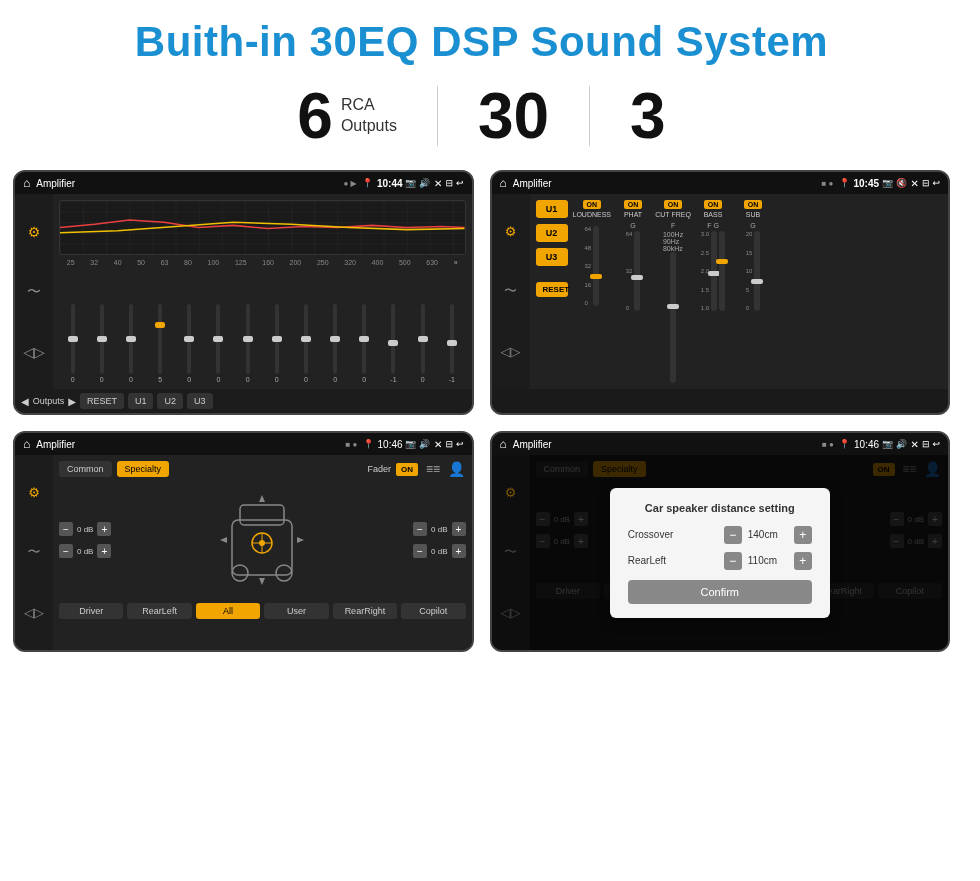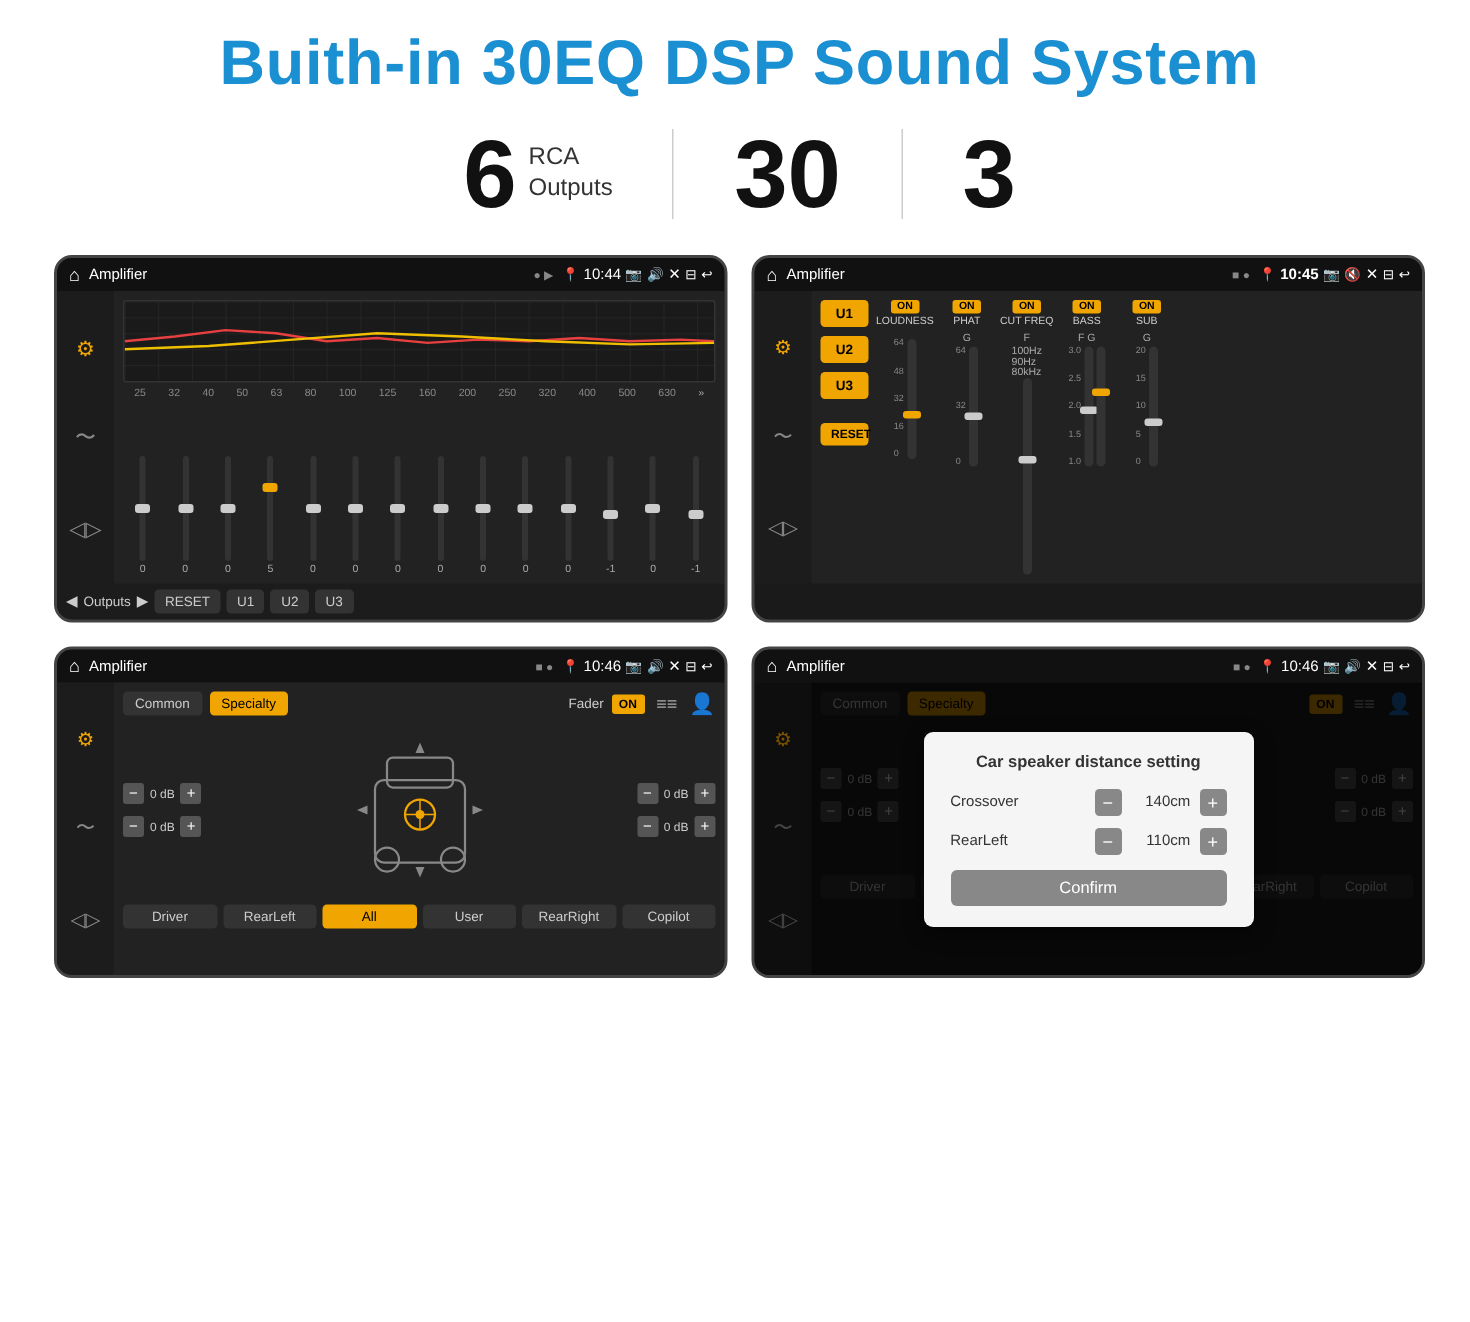--- a/index.html
+++ b/index.html
@@ -6,21 +6,21 @@
     body {
       width: 980px;
       height: 881px;
       background: #ffffff;
       font-family: Arial, sans-serif;
       overflow: hidden;
     }
 
     .page-wrapper {
       width: 980px;
-      padding: 18px 30px 18px 36px;
+      padding: 18px 30px 18px 13px;
     }
 
     .main-title {
       text-align: center;
       font-size: 42px;
       font-weight: 900;
       color: #1a8fd1;
       margin-bottom: 18px;
       letter-spacing: 0.5px;
     }
@@ -503,21 +503,21 @@
       align-items: center;
       justify-content: center;
       font-size: 12px;
       cursor: pointer;
     }
 
     .dialog-value {
       color: #333;
       font-size: 10px;
       min-width: 40px;
-      text-align: right;
+      text-align: left;
     }
 
     .dialog-confirm-btn {
       display: block;
       width: 100%;
       background: #888;
       color: #fff;
       border: none;
       border-radius: 4px;
       padding: 6px;
@@ -561,21 +561,21 @@
 
   <div class="screens-grid">
 
     <div class="screen-container eq-screen">
       <div class="status-bar">
         <span class="home-icon">⌂</span>
         <span class="app-title">Amplifier</span>
         <span style="color:#888;font-size:8px;">● ▶</span>
         <div class="status-icons">
           <span>📍</span>
-          <span style="font-size:10px;color:#fff;">10:44</span>
+          <span style="font-size:10px;color:#fff;font-weight:bold;">10:44</span>
           <span>📷</span>
           <span>🔊</span>
           <span style="font-size:10px;">✕</span>
           <span>⊟</span>
           <span>↩</span>
         </div>
       </div>
       <div class="eq-content">
         <div class="eq-sidebar">
           <span class="eq-sidebar-icon active">⚙</span>

